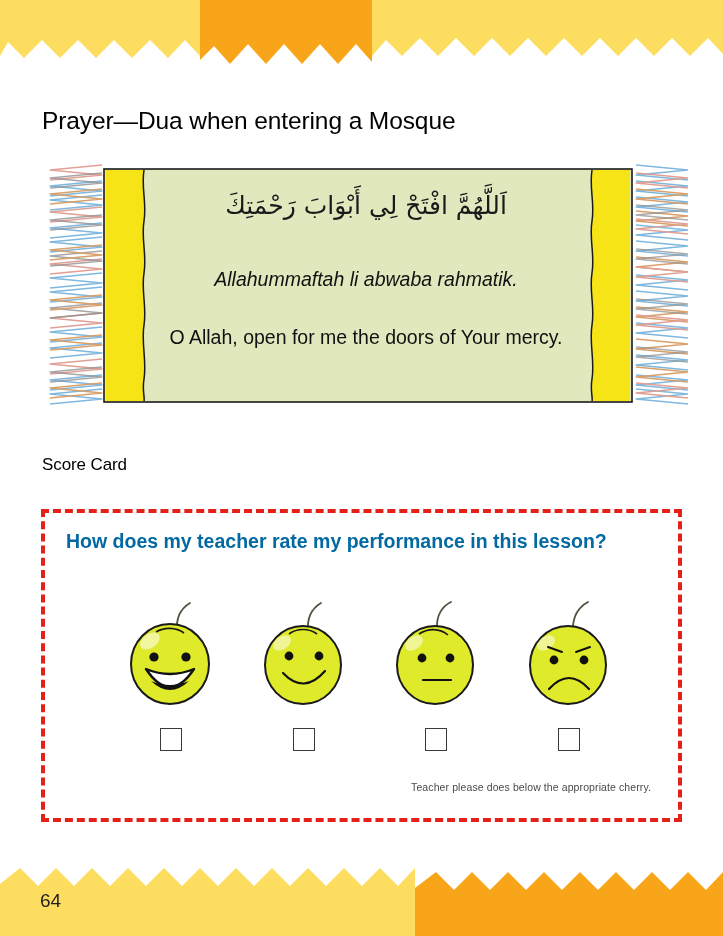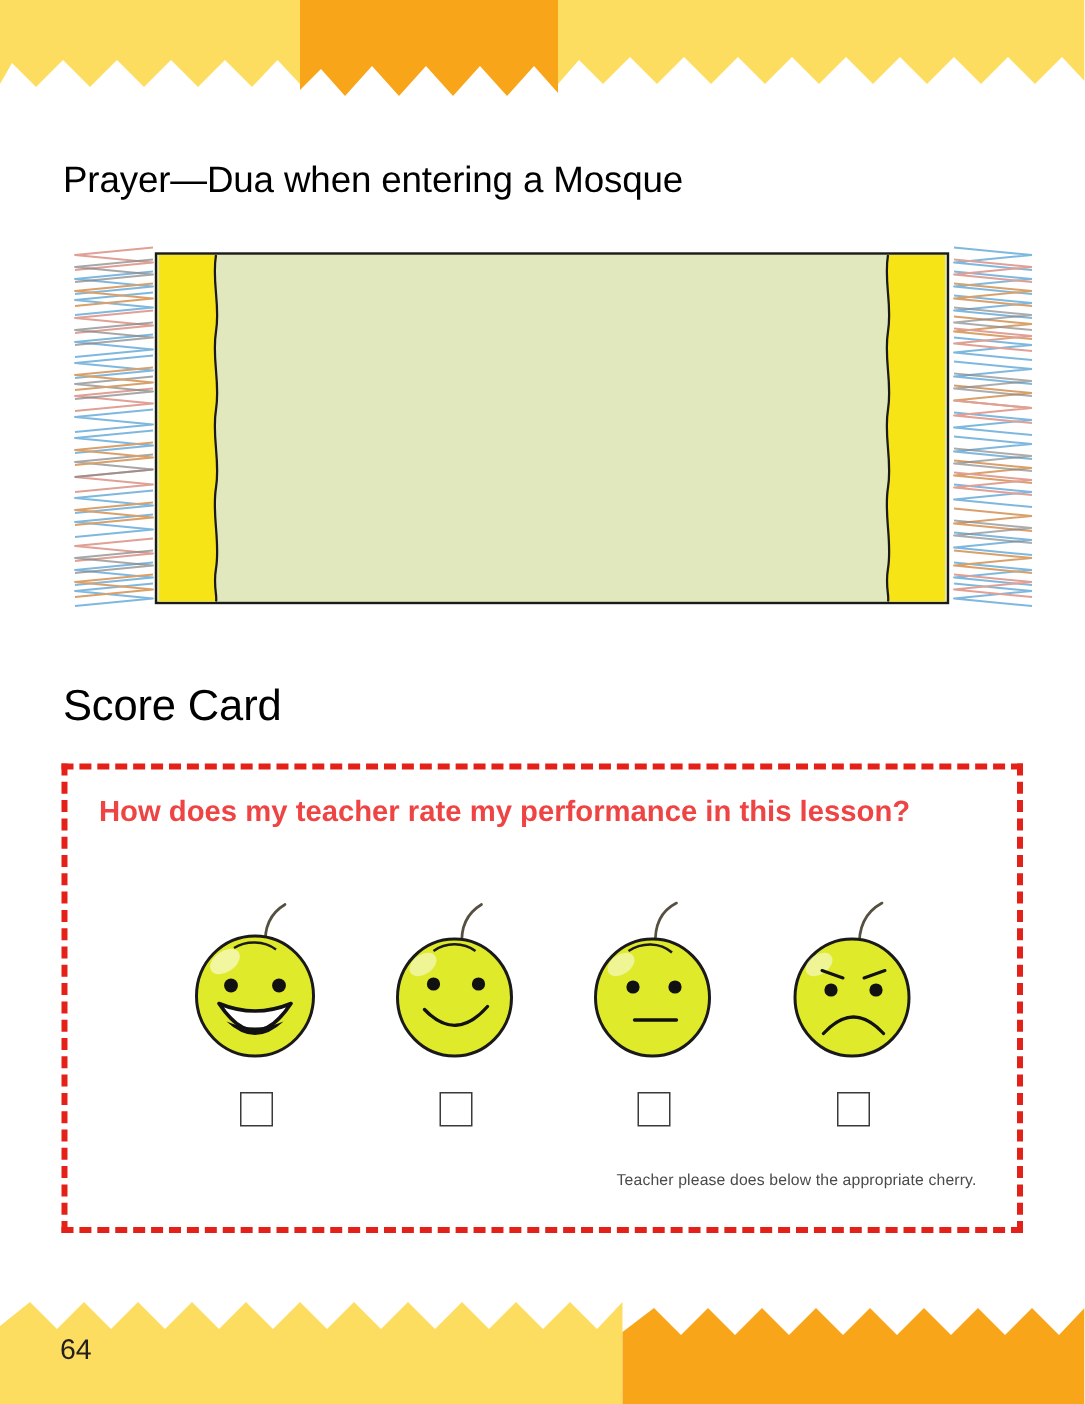--- a/index.html
+++ b/index.html
@@ -40,21 +40,21 @@
     letter-spacing: -0.1px;
   }
   #page-title {
     left: 42px;
     top: 107px;
     font-size: 24.5px;
   }
   #scorecard-title {
     left: 42px;
     top: 455px;
-    font-size: 29px;
+    font-size: 17px;
   }
 
   
   #prayer-mat {
     position: absolute;
     left: 44px;
     top: 163px;
     width: 644px;
     height: 245px;
   }
@@ -113,21 +113,21 @@
     background: #ffffff;
   }
   #score-question {
     position: absolute;
     left: 21px;
     top: 16px;
     width: 580px;
     font-size: 19.5px;
     font-weight: bold;
     line-height: 1.32;
-    color: #ef4444;
+    color: #0369a1;
   }
 
   
   #cherry-row {
     position: absolute;
     left: 75px;
     top: 88px;
     width: 500px;
     height: 108px;
     display: flex;
@@ -285,20 +285,25 @@
 
     <rect x="60" y="6" width="528" height="233" fill="#E2E8BE" stroke="#1a1a1a" stroke-width="1.6"></rect>
 
     <path d="M62,7 H100 V238 H62 Z" fill="#F7E417"></path>
     <path d="M548,7 H586 V238 H548 Z" fill="#F7E417"></path>
 
     <path fill="none" stroke="#1a1a1a" stroke-width="1.5" d="M100,7 C97,25 103,40 100,58 C97,76 103,92 100,110 C97,128 103,144 100,162 C97,180 103,198 100,216 C98,228 101,234 100,238"></path>
     <path fill="none" stroke="#1a1a1a" stroke-width="1.5" d="M548,7 C545,25 551,40 548,58 C545,76 551,92 548,110 C545,128 551,144 548,162 C545,180 551,198 548,216 C546,228 549,234 548,238"></path>
   </svg>
 
+  <div class="mat-text-layer">
+    <div id="mat-arabic">اَللَّهُمَّ افْتَحْ لِي أَبْوَابَ رَحْمَتِكَ</div>
+    <div id="mat-transliteration">Allahummaftah li abwaba rahmatik.</div>
+    <div id="mat-translation">O Allah, open for me the doors of Your mercy.</div>
+  </div>
 </div>
 
 <div class="heading" id="scorecard-title">Score Card</div>
 
 <div id="score-card-box">
 
   <div id="score-question">How does my teacher rate my performance in this lesson?</div>
 
   <div id="cherry-row">
 

